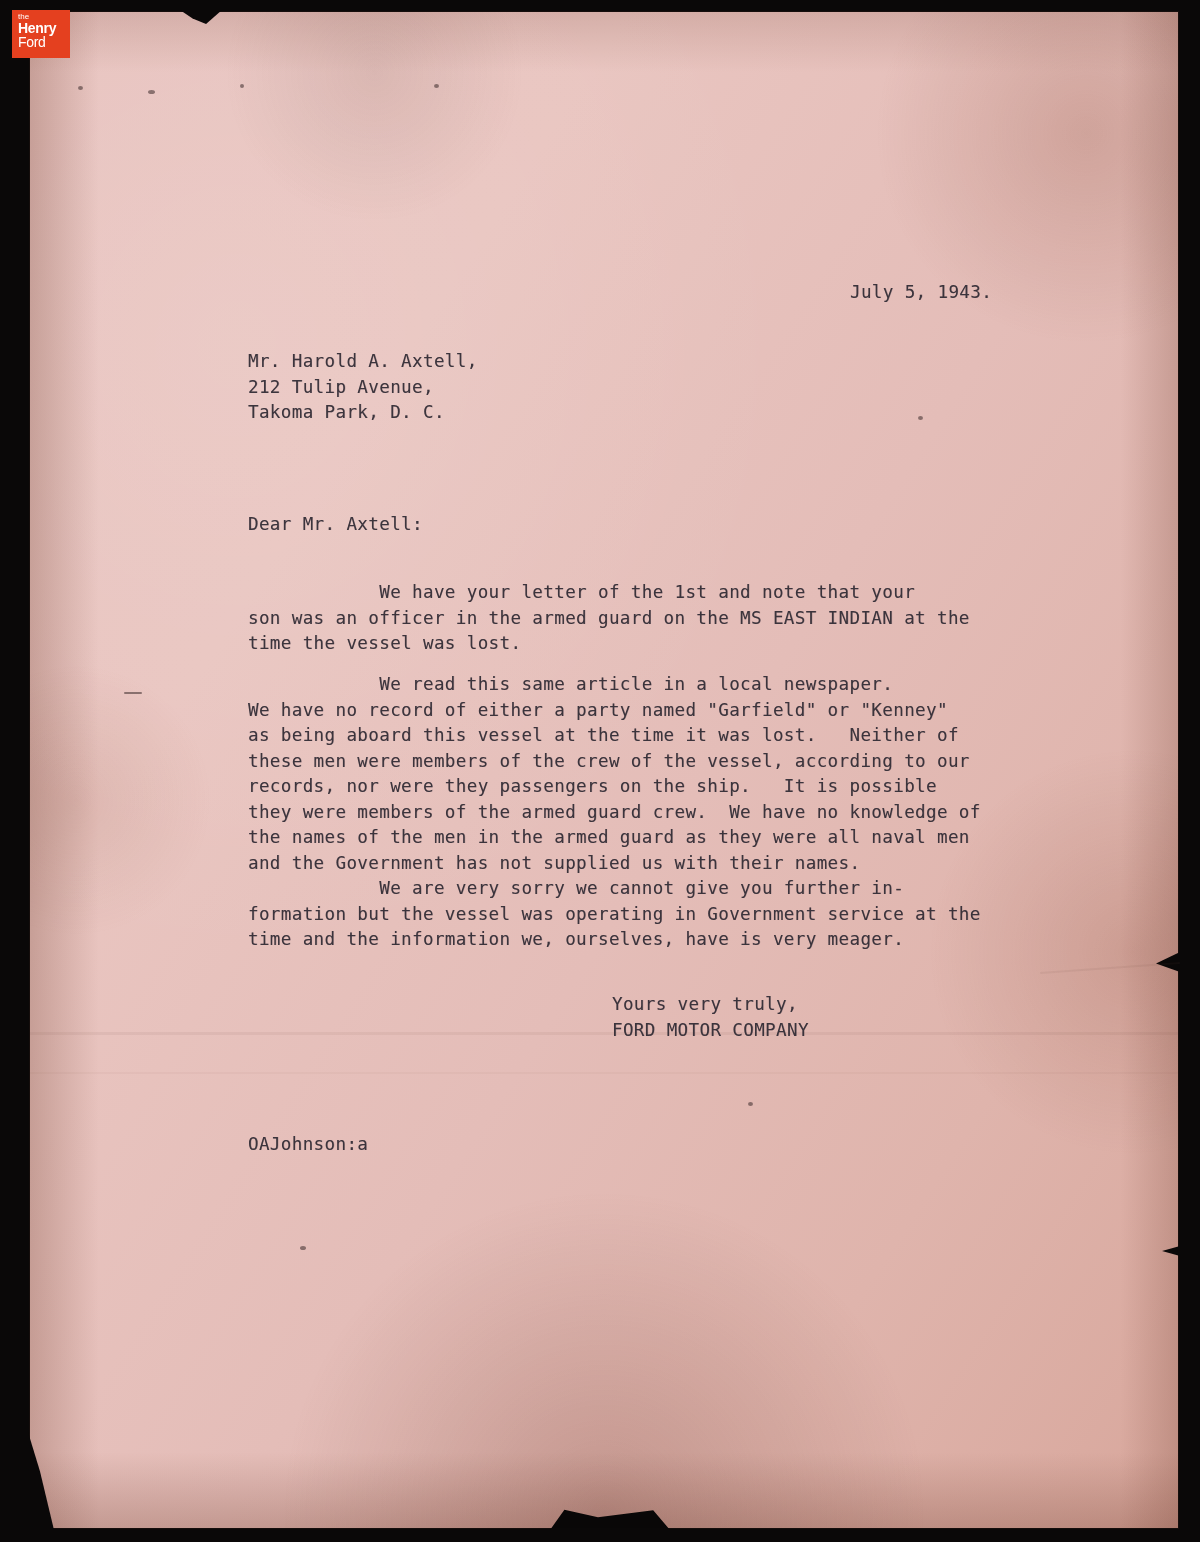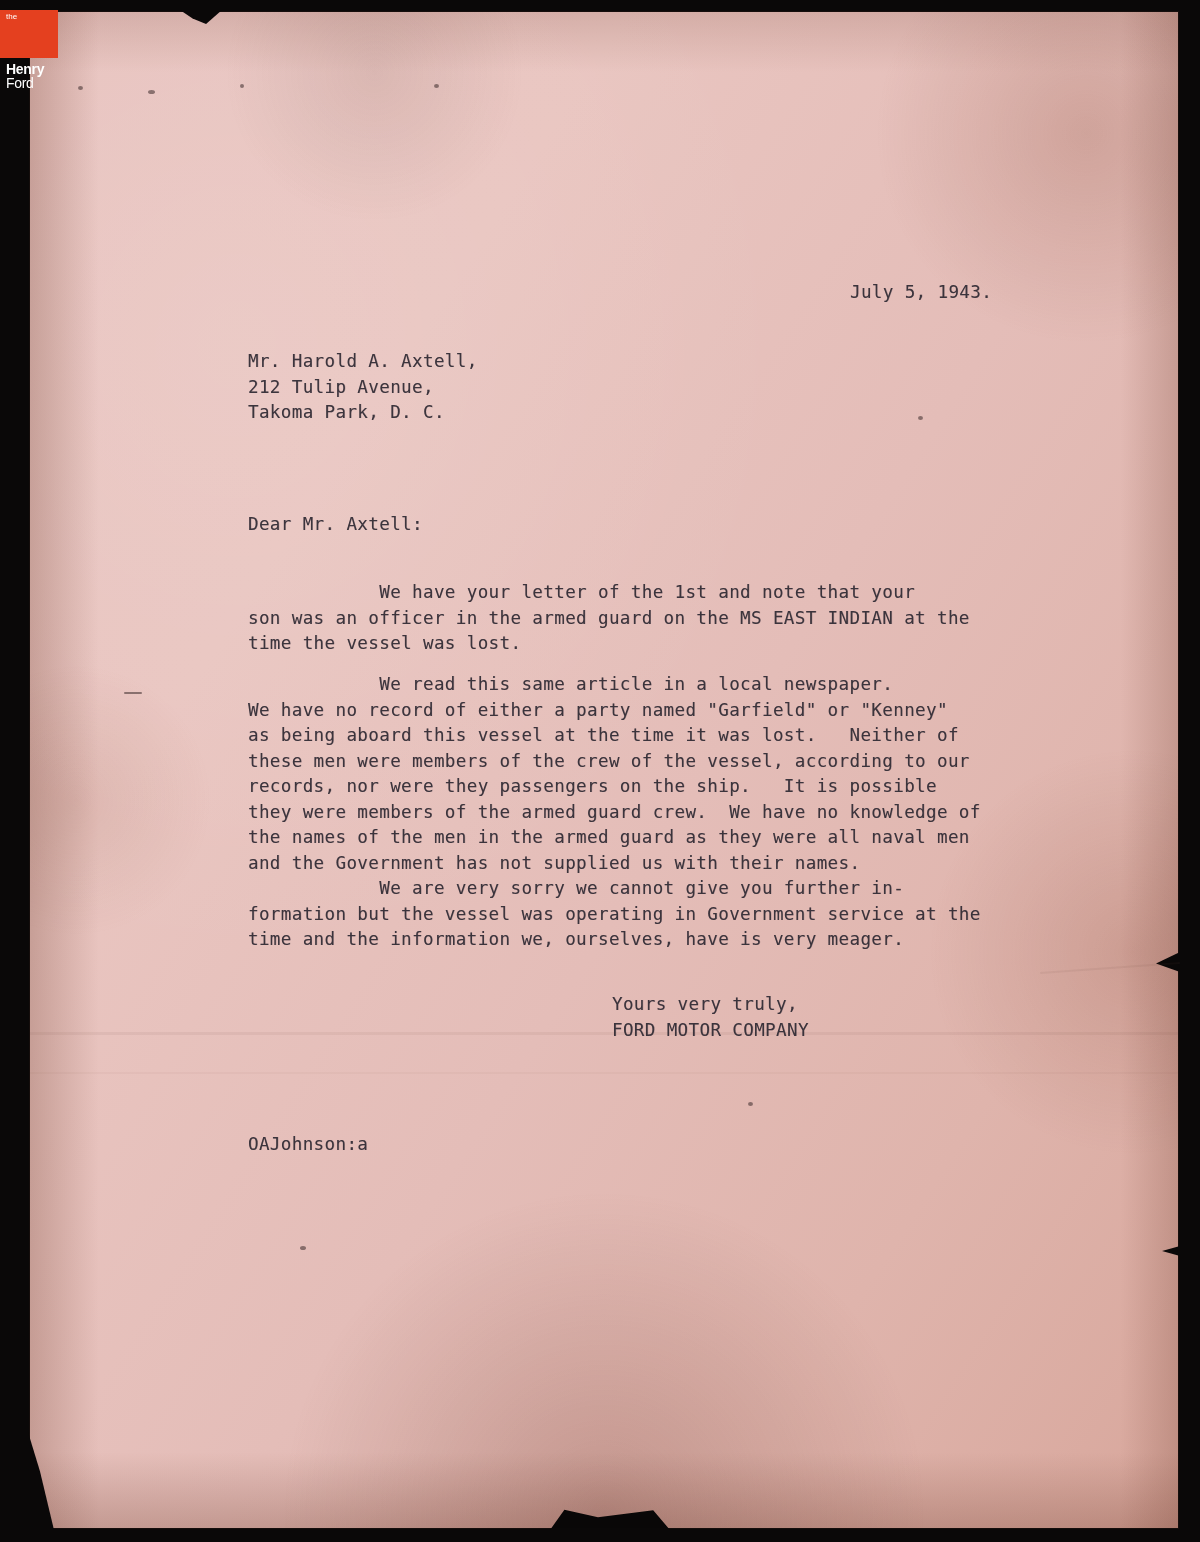--- a/index.html
+++ b/index.html
@@ -60,34 +60,34 @@
       radial-gradient(circle at 50% 99%, rgba(120,70,55,0.25), rgba(0,0,0,0) 20%),
       radial-gradient(circle at 4% 52%, rgba(150,95,70,0.12), rgba(0,0,0,0) 10%),
       radial-gradient(circle at 30% 4%, rgba(90,55,45,0.10), rgba(0,0,0,0) 9%);
     pointer-events: none;
     mix-blend-mode: multiply;
   }
 
   
   #logo {
     position: absolute;
-    left: 0px;
+    left: 12px;
     top: 10px;
     width: 58px;
     height: 48px;
     background: #e4401f;
     color: #ffffff;
     font-family: "Liberation Sans", sans-serif;
     line-height: 1.02;
     padding: 3px 4px 3px 6px;
     box-sizing: border-box;
     z-index: 40;
   }
   #logo .the { font-size: 8px; display: block; }
-  #logo .henry { font-size: 14px; font-weight: bold; display: block; letter-spacing: -0.3px; margin-top: 41px; }
+  #logo .henry { font-size: 14px; font-weight: bold; display: block; letter-spacing: -0.3px; }
   #logo .ford { font-size: 14px; font-weight: normal; display: block; letter-spacing: -0.3px; }
 
   
   .typed {
     position: absolute;
     color: #2f2a33;
     font-family: "DejaVu Sans Mono", monospace;
     font-size: 17.5px;
     line-height: 25.5px;
     letter-spacing: 0.4px;

